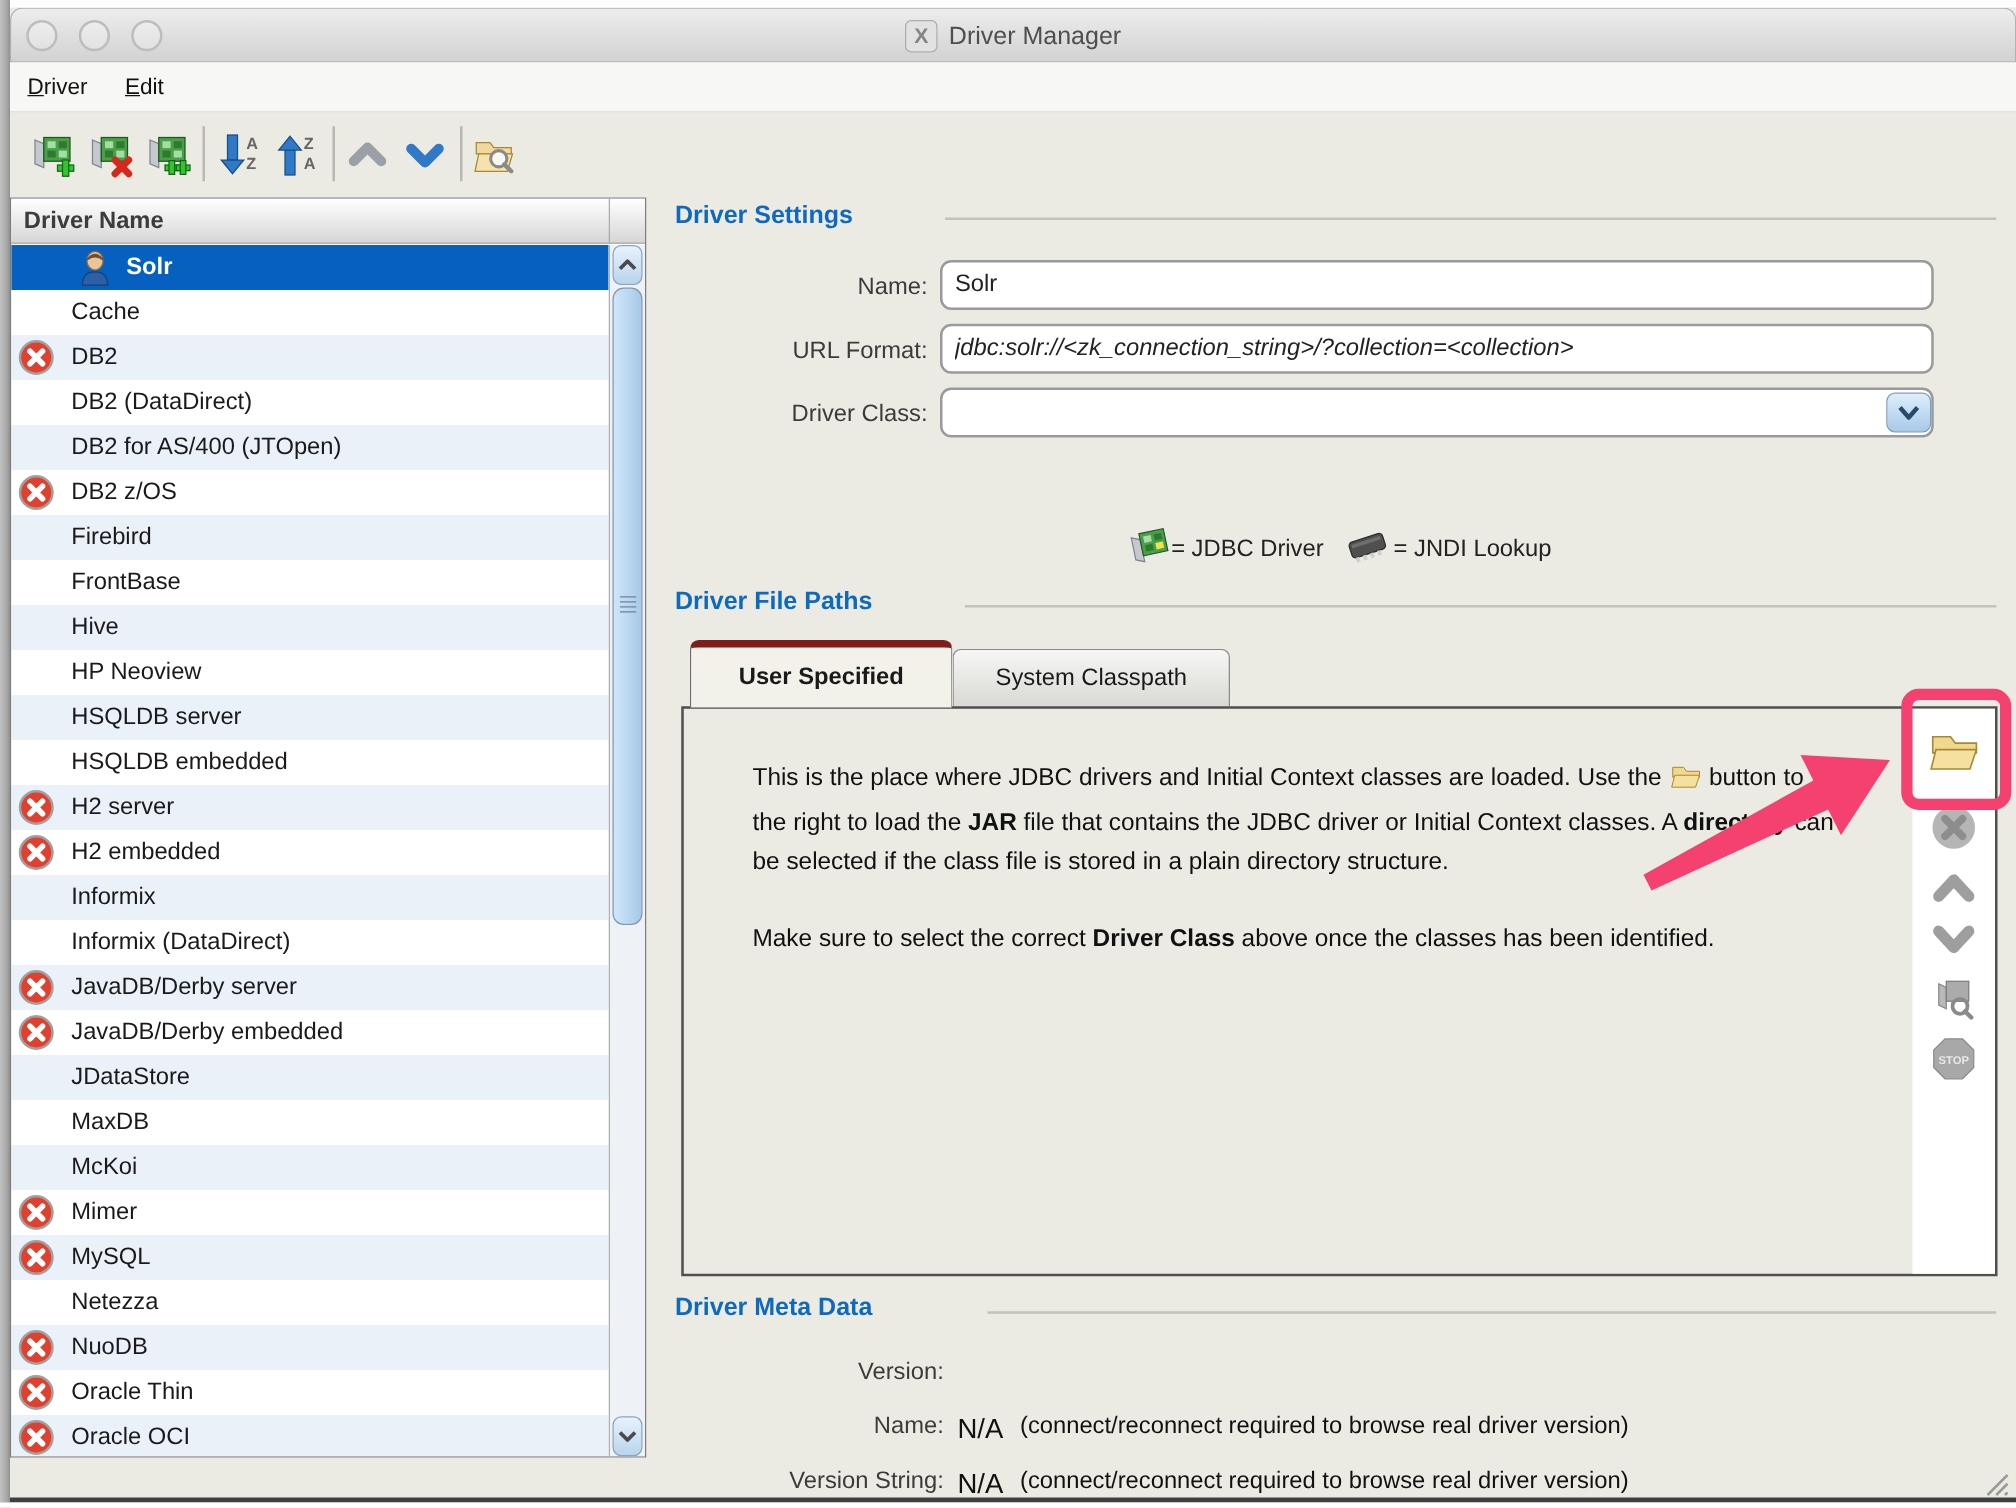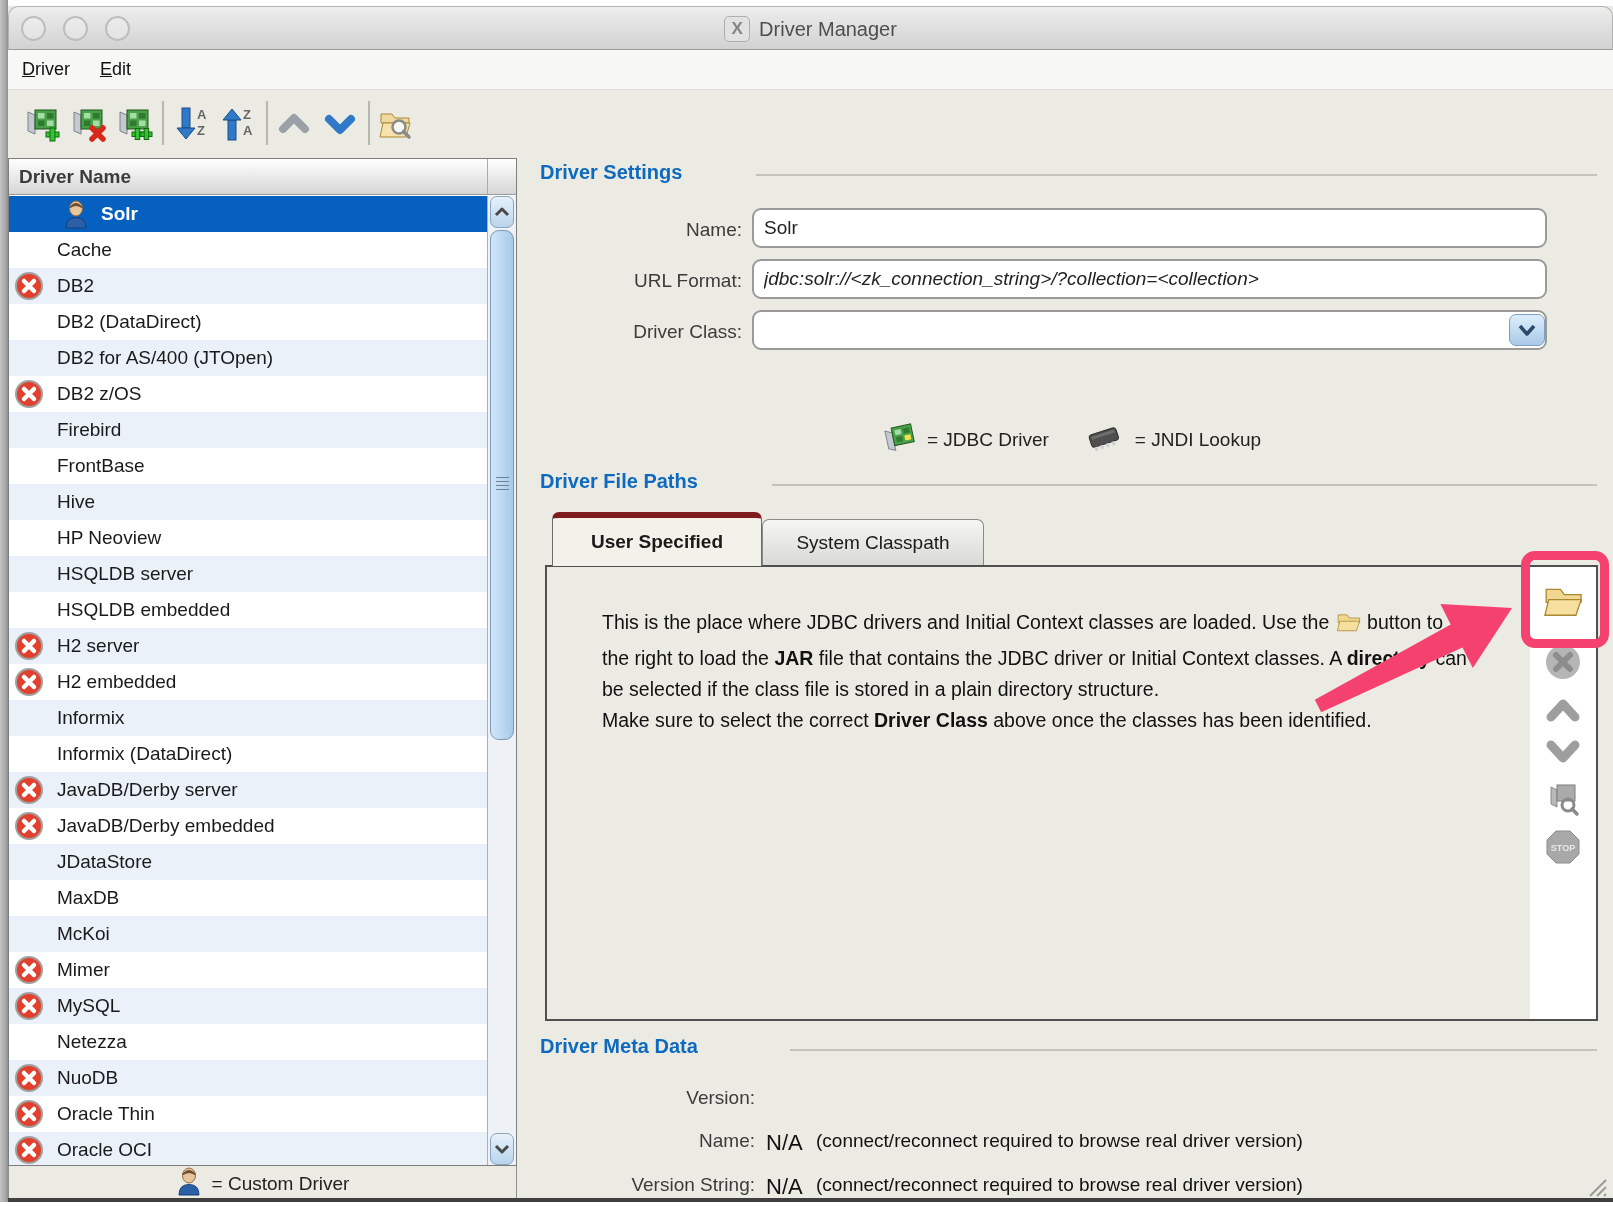--- a/index.html
+++ b/index.html
@@ -75,41 +75,41 @@
 
   .form-label { position:absolute; width:212px; text-align:right; font-size:19px; color:#3b3b3b; }
   .field { position:absolute; left:752px; width:795px; height:40px; background:#fff;
            border:2px solid #9a9a9a; border-radius:9px; font-size:19px; padding:0 10px;
            font-family:"Liberation Sans", sans-serif; color:#222; }
   .combo-btn { position:absolute; left:1509px; width:36px; height:32px; border-radius:7px;
                background:linear-gradient(#ddeefb,#a9c9e8); border:1px solid #7e9ebd;
                display:flex; align-items:center; justify-content:center; }
 
   .legend-row { position:absolute; left:545px; top:418px; width:1052px; height:44px;
-                display:flex; align-items:center; justify-content:center; gap:10px;
+                display:flex; align-items:center; justify-content:center; 
                 font-size:19px; color:#222; }
 
   .tab { position:absolute; display:flex; align-items:center; justify-content:center;
          font-size:19px; border-radius:7px 7px 0 0; }
   .tab.active { left:552px; top:512px; width:210px; height:54px; background:#F2F1EA;
                 border:1px solid #6b6b6b; border-bottom:none; border-top:6px solid #7f1d1d;
                 font-weight:bold; z-index:3; }
   .tab.inactive { left:762px; top:519px; width:222px; height:47px;
                   background:linear-gradient(#f6f6f4,#d8d8d4); border:1px solid #8a8a8a;
                   border-bottom:none; z-index:1; }
 
   .fp-panel { position:absolute; left:545px; top:565px; width:1053px; height:456px;
               background:#ECEBE3; border:2px solid #4f4f4f; z-index:2; }
   .btncol { position:absolute; right:0; top:0; bottom:0; width:66px; background:#fff;margin-left:12px; }
   .side-btn { position:absolute; left:11px; width:44px; height:44px; border:none;
               background:transparent; display:flex; align-items:center; justify-content:center; }
   .info { position:absolute; left:55px; top:40px; width:870px; font-size:19.5px;
           line-height:31px; color:#111; }
   .info .b { font-weight:bold; }
-  .info .p2 { }
+  .info .p2 { margin-top:31px; }
   .inline-folder { display:inline-block; vertical-align:-5px; }
 
   .pink-rect { position:absolute; left:1521px; top:551px; width:88px; height:97px;
                border:9px solid #F4416F; border-radius:14px; z-index:6; }
   .pink-arrow { position:absolute; left:1296px; top:588px; z-index:6; }
 
   .meta-label { position:absolute; width:225px; text-align:right; font-size:19px; color:#3b3b3b; left:530px; }
   .meta-val { position:absolute; left:766px; font-size:22px; color:#111; }
   .meta-note { position:absolute; left:816px; font-size:19px; color:#111; }
 
@@ -415,30 +415,20 @@
           </div>
       </div>
       <div class="sbtn" style="bottom:0">
         <svg width="16" height="10" viewBox="0 0 16 10">
           <path d="M2 2 L8 8 L14 2" stroke="#4a4a4a" stroke-width="3" fill="none" stroke-linejoin="round"></path>
           </svg>
       </div>
     </div>
   </div>
 
-  <div class="list-footer">
-    <span>
-      <svg width="26" height="30" viewBox="0 0 26 30">
-        <ellipse cx="13" cy="9.5" rx="6.5" ry="7.5" fill="#E9C59B" stroke="#8F6B40"></ellipse>
-        <path d="M6.5 8 Q13 0 19.5 8 L19.5 9.5 Q13 4.5 6.5 9.5 Z" fill="#6E4F2F"></path>
-        <path d="M3 29 Q3 18.5 13 18.5 Q23 18.5 23 29 Z" fill="#2B5FA6" stroke="#173F78"></path>
-      </svg>
-    </span>
-    <span>= Custom Driver</span>
-  </div>
 
   <div class="sec-title" style="left:540px; top:161px">Driver Settings</div>
   <div class="sec-line" style="left:756px; top:174px; width:841px"></div>
 
   <div class="form-label" style="left:530px; top:219px">Name:</div>
   <input class="field" style="top: 208px;" readonly="" value="Solr">
 
   <div class="form-label" style="left:530px; top:270px">URL Format:</div>
   <input class="field" style="top: 259px; font-style: italic;" readonly="" value="jdbc:solr://&lt;zk_connection_string&gt;/?collection=&lt;collection&gt;">
 

